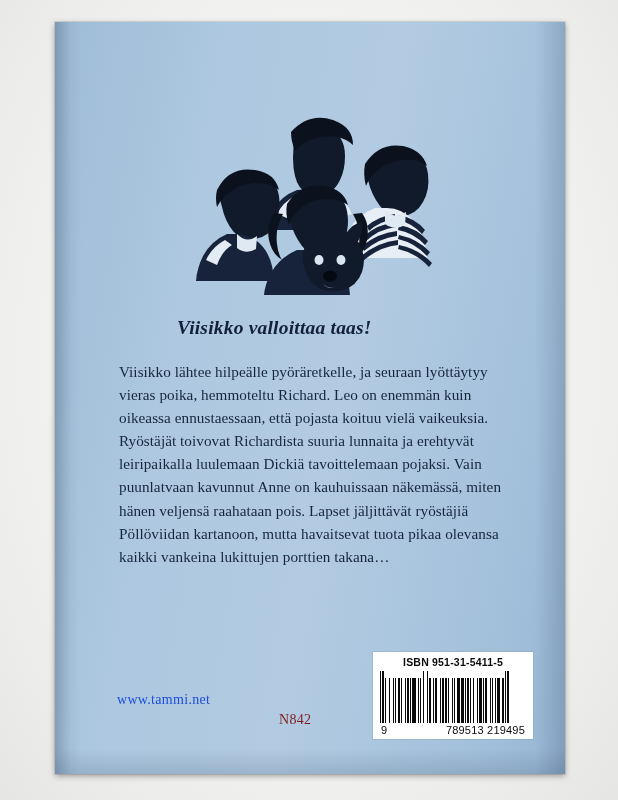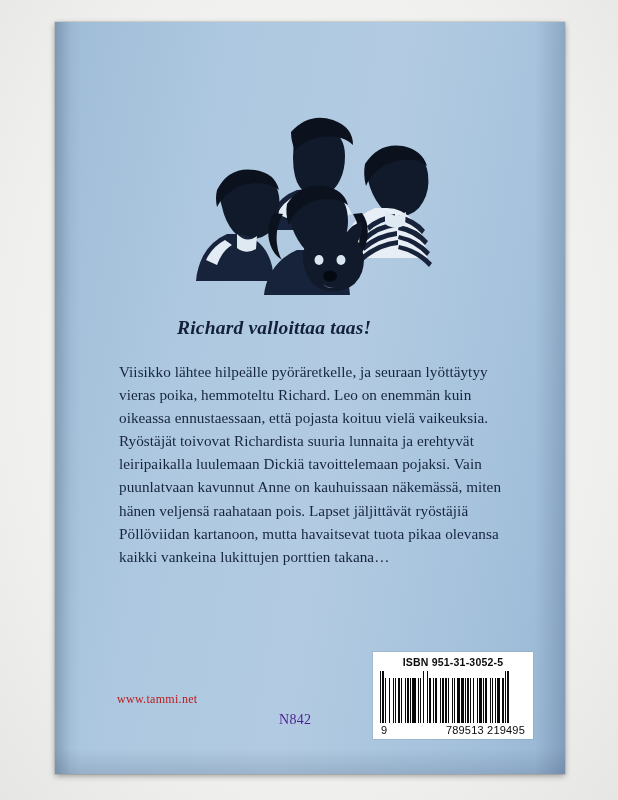--- a/index.html
+++ b/index.html
@@ -109,31 +109,31 @@
     text-align: left;
     letter-spacing: 0.05px;
   }
 
   
   #website-url {
     position: absolute;
     left: 62px;
     top: 670px;
     font-family: "Liberation Serif", serif;
-    font-size: 12px;
-    color: #b91c1c;
+    font-size: 14px;
+    color: #1d4ed8;
     letter-spacing: 0.3px;
   }
   #catalog-code {
     position: absolute;
     left: 224px;
     top: 690px;
     font-family: "Liberation Serif", serif;
     font-size: 14px;
-    color: #4c1d95;
+    color: #7f1d1d;
     letter-spacing: 0.3px;
   }
 
   
   #barcode-block {
     position: absolute;
     left: 318px;
     top: 630px;
     width: 160px;
     background: #ffffff;
@@ -228,30 +228,30 @@
             <ellipse cx="136" cy="176" rx="4.5" ry="5" fill="#d8e4ef"></ellipse>
             <ellipse cx="158" cy="176" rx="4.5" ry="5" fill="#d8e4ef"></ellipse>
             <ellipse cx="147" cy="192" rx="7" ry="5.5" fill="#050a12"></ellipse>
             <path d="M140 200 q7 8 15 0 q-6 7 -15 0 z" fill="#6b7a8c"></path>
 
             <path d="M18 208 q60 -10 130 -6 q70 4 108 -4 l0 17 l-238 0 z" fill="#b7cee2" opacity="0.0"></path>
           </g>
         </svg>
       </div>
 
-      <div id="blurb-heading">Richard valloittaa taas!</div>
+      <div id="blurb-heading">Viisikko valloittaa taas!</div>
 
       <div id="blurb-text">Viisikko lähtee hilpeälle pyöräretkelle, ja seuraan lyöttäytyy vieras poika, hemmoteltu Richard. Leo on enemmän kuin oikeassa ennustaessaan, että pojasta koituu vielä vaikeuksia. Ryöstäjät toivovat Richardista suuria lunnaita ja erehtyvät leiripaikalla luulemaan Dickiä tavoittelemaan pojaksi. Vain puunlatvaan kavunnut Anne on kauhuissaan näkemässä, miten hänen veljensä raahataan pois. Lapset jäljittävät ryöstäjiä Pöllöviidan kartanoon, mutta havaitsevat tuota pikaa olevansa kaikki vankeina lukittujen porttien takana…</div>
 
       <div id="website-url">www.tammi.net</div>
 
       <div id="catalog-code">N842</div>
 
       <div id="barcode-block">
-        <div id="isbn-label">ISBN 951-31-3052-5</div>
+        <div id="isbn-label">ISBN 951-31-5411-5</div>
         <div id="barcode-bars">
             <span class="bar" style="width: 1.05px; height: 52px; background: rgb(10, 10, 10);"></span>
             <span class="bar" style="width: 1.05px; height: 52px; background: transparent;"></span>
             <span class="bar" style="width: 2.1px; height: 52px; background: rgb(10, 10, 10);"></span>
             <span class="bar" style="width: 1.05px; height: 45px; background: transparent;"></span>
             <span class="bar" style="width: 1.05px; height: 45px; background: rgb(10, 10, 10);"></span>
             <span class="bar" style="width: 3.15px; height: 45px; background: transparent;"></span>
             <span class="bar" style="width: 1.05px; height: 45px; background: rgb(10, 10, 10);"></span>
             <span class="bar" style="width: 2.1px; height: 45px; background: transparent;"></span>
             <span class="bar" style="width: 1.05px; height: 45px; background: rgb(10, 10, 10);"></span>

